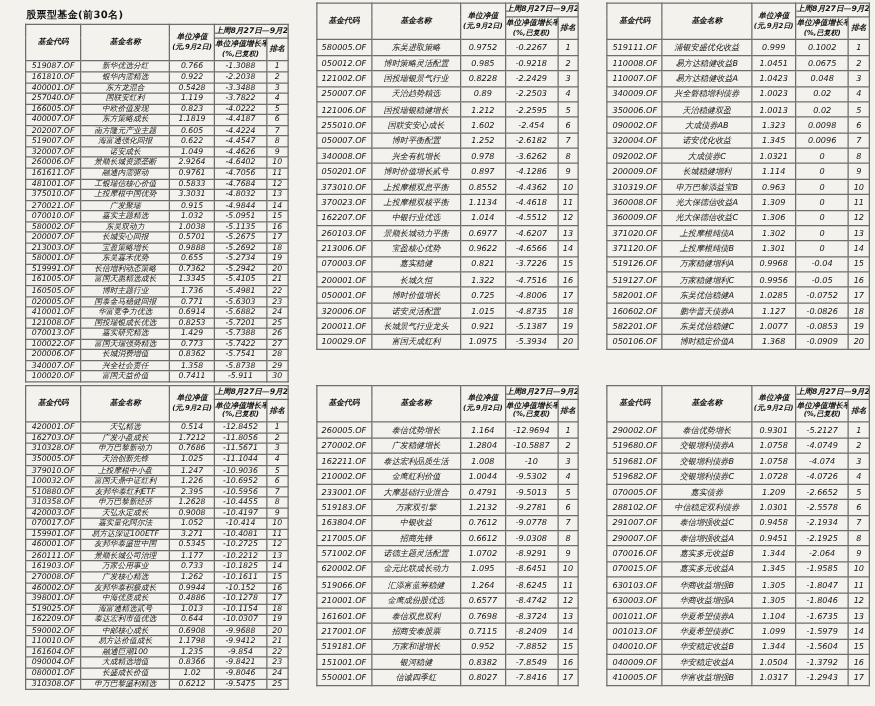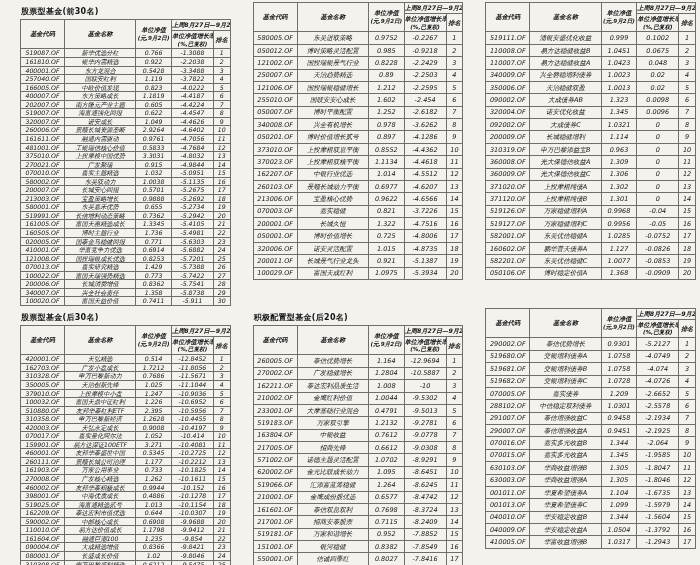--- a/index.html
+++ b/index.html
@@ -611,21 +611,20 @@
             <td>050106.OF</td>
             <td>博时稳定价值A</td>
             <td>1.368</td>
             <td>-0.0909</td>
             <td>20</td>
           </tr>
         </tbody>
       </table>
   </div>
   <div class="block">
-    <h3>股票型基金(后30名)</h3>
     <table class="dense">
         <colgroup>
           <col style="width:21%">
           <col style="width:34%">
           <col style="width:17%">
           <col style="width:20%">
           <col style="width:8%">
         </colgroup>
         <thead>
           <tr>
@@ -807,165 +806,20 @@
             <td>1.02</td>
             <td>-9.8046</td>
             <td>24</td>
           </tr>
           <tr>
             <td>310308.OF</td>
             <td>申万巴黎盛利精选</td>
             <td>0.6212</td>
             <td>-9.5475</td>
             <td>25</td>
-          </tr>
-        </tbody>
-      </table>
-  </div>
-  <div class="block">
-    <h3>积极配置型基金(后20名)</h3>
-    <table class="sparse">
-        <colgroup>
-          <col style="width:21%">
-          <col style="width:34%">
-          <col style="width:17%">
-          <col style="width:20%">
-          <col style="width:8%">
-        </colgroup>
-        <thead>
-          <tr>
-            <th rowspan="2">基金代码</th>
-            <th rowspan="2">基金名称</th>
-            <th rowspan="2">单位净值<br><span class="small">(元,9月2日)</span></th>
-            <th colspan="2">上周8月27日—9月2日</th>
-          </tr>
-          <tr>
-            <th>单位净值增长率<br><span class="small">(%,已复权)</span></th>
-            <th>排名</th>
-          </tr>
-        </thead>
-        <tbody>
-          <tr>
-            <td>260005.OF</td>
-            <td>泰信优势增长</td>
-            <td>1.164</td>
-            <td>-12.9694</td>
-            <td>1</td>
-          </tr>
-          <tr>
-            <td>270002.OF</td>
-            <td>广发稳健增长</td>
-            <td>1.2804</td>
-            <td>-10.5887</td>
-            <td>2</td>
-          </tr>
-          <tr>
-            <td>162211.OF</td>
-            <td>泰达宏利品质生活</td>
-            <td>1.008</td>
-            <td>-10</td>
-            <td>3</td>
-          </tr>
-          <tr>
-            <td>210002.OF</td>
-            <td>金鹰红利价值</td>
-            <td>1.0044</td>
-            <td>-9.5302</td>
-            <td>4</td>
-          </tr>
-          <tr>
-            <td>233001.OF</td>
-            <td>大摩基础行业混合</td>
-            <td>0.4791</td>
-            <td>-9.5013</td>
-            <td>5</td>
-          </tr>
-          <tr>
-            <td>519183.OF</td>
-            <td>万家双引擎</td>
-            <td>1.2132</td>
-            <td>-9.2781</td>
-            <td>6</td>
-          </tr>
-          <tr>
-            <td>163804.OF</td>
-            <td>中银收益</td>
-            <td>0.7612</td>
-            <td>-9.0778</td>
-            <td>7</td>
-          </tr>
-          <tr>
-            <td>217005.OF</td>
-            <td>招商先锋</td>
-            <td>0.6612</td>
-            <td>-9.0308</td>
-            <td>8</td>
-          </tr>
-          <tr>
-            <td>571002.OF</td>
-            <td>诺德主题灵活配置</td>
-            <td>1.0702</td>
-            <td>-8.9291</td>
-            <td>9</td>
-          </tr>
-          <tr>
-            <td>620002.OF</td>
-            <td>金元比联成长动力</td>
-            <td>1.095</td>
-            <td>-8.6451</td>
-            <td>10</td>
-          </tr>
-          <tr>
-            <td>519066.OF</td>
-            <td>汇添富蓝筹稳健</td>
-            <td>1.264</td>
-            <td>-8.6245</td>
-            <td>11</td>
-          </tr>
-          <tr>
-            <td>210001.OF</td>
-            <td>金鹰成份股优选</td>
-            <td>0.6577</td>
-            <td>-8.4742</td>
-            <td>12</td>
-          </tr>
-          <tr>
-            <td>161601.OF</td>
-            <td>泰信双息双利</td>
-            <td>0.7698</td>
-            <td>-8.3724</td>
-            <td>13</td>
-          </tr>
-          <tr>
-            <td>217001.OF</td>
-            <td>招商安泰股票</td>
-            <td>0.7115</td>
-            <td>-8.2409</td>
-            <td>14</td>
-          </tr>
-          <tr>
-            <td>519181.OF</td>
-            <td>万家和谐增长</td>
-            <td>0.952</td>
-            <td>-7.8852</td>
-            <td>15</td>
-          </tr>
-          <tr>
-            <td>151001.OF</td>
-            <td>银河稳健</td>
-            <td>0.8382</td>
-            <td>-7.8549</td>
-            <td>16</td>
-          </tr>
-          <tr>
-            <td>550001.OF</td>
-            <td>信诚四季红</td>
-            <td>0.8027</td>
-            <td>-7.8416</td>
-            <td>17</td>
           </tr>
         </tbody>
       </table>
   </div>
   <div class="block">
     <table class="sparse">
         <colgroup>
           <col style="width:21%">
           <col style="width:34%">
           <col style="width:17%">
@@ -979,20 +833,164 @@
             <th rowspan="2">单位净值<br><span class="small">(元,9月2日)</span></th>
             <th colspan="2">上周8月27日—9月2日</th>
           </tr>
           <tr>
             <th>单位净值增长率<br><span class="small">(%,已复权)</span></th>
             <th>排名</th>
           </tr>
         </thead>
         <tbody>
           <tr>
+            <td>260005.OF</td>
+            <td>泰信优势增长</td>
+            <td>1.164</td>
+            <td>-12.9694</td>
+            <td>1</td>
+          </tr>
+          <tr>
+            <td>270002.OF</td>
+            <td>广发稳健增长</td>
+            <td>1.2804</td>
+            <td>-10.5887</td>
+            <td>2</td>
+          </tr>
+          <tr>
+            <td>162211.OF</td>
+            <td>泰达宏利品质生活</td>
+            <td>1.008</td>
+            <td>-10</td>
+            <td>3</td>
+          </tr>
+          <tr>
+            <td>210002.OF</td>
+            <td>金鹰红利价值</td>
+            <td>1.0044</td>
+            <td>-9.5302</td>
+            <td>4</td>
+          </tr>
+          <tr>
+            <td>233001.OF</td>
+            <td>大摩基础行业混合</td>
+            <td>0.4791</td>
+            <td>-9.5013</td>
+            <td>5</td>
+          </tr>
+          <tr>
+            <td>519183.OF</td>
+            <td>万家双引擎</td>
+            <td>1.2132</td>
+            <td>-9.2781</td>
+            <td>6</td>
+          </tr>
+          <tr>
+            <td>163804.OF</td>
+            <td>中银收益</td>
+            <td>0.7612</td>
+            <td>-9.0778</td>
+            <td>7</td>
+          </tr>
+          <tr>
+            <td>217005.OF</td>
+            <td>招商先锋</td>
+            <td>0.6612</td>
+            <td>-9.0308</td>
+            <td>8</td>
+          </tr>
+          <tr>
+            <td>571002.OF</td>
+            <td>诺德主题灵活配置</td>
+            <td>1.0702</td>
+            <td>-8.9291</td>
+            <td>9</td>
+          </tr>
+          <tr>
+            <td>620002.OF</td>
+            <td>金元比联成长动力</td>
+            <td>1.095</td>
+            <td>-8.6451</td>
+            <td>10</td>
+          </tr>
+          <tr>
+            <td>519066.OF</td>
+            <td>汇添富蓝筹稳健</td>
+            <td>1.264</td>
+            <td>-8.6245</td>
+            <td>11</td>
+          </tr>
+          <tr>
+            <td>210001.OF</td>
+            <td>金鹰成份股优选</td>
+            <td>0.6577</td>
+            <td>-8.4742</td>
+            <td>12</td>
+          </tr>
+          <tr>
+            <td>161601.OF</td>
+            <td>泰信双息双利</td>
+            <td>0.7698</td>
+            <td>-8.3724</td>
+            <td>13</td>
+          </tr>
+          <tr>
+            <td>217001.OF</td>
+            <td>招商安泰股票</td>
+            <td>0.7115</td>
+            <td>-8.2409</td>
+            <td>14</td>
+          </tr>
+          <tr>
+            <td>519181.OF</td>
+            <td>万家和谐增长</td>
+            <td>0.952</td>
+            <td>-7.8852</td>
+            <td>15</td>
+          </tr>
+          <tr>
+            <td>151001.OF</td>
+            <td>银河稳健</td>
+            <td>0.8382</td>
+            <td>-7.8549</td>
+            <td>16</td>
+          </tr>
+          <tr>
+            <td>550001.OF</td>
+            <td>信诚四季红</td>
+            <td>0.8027</td>
+            <td>-7.8416</td>
+            <td>17</td>
+          </tr>
+        </tbody>
+      </table>
+  </div>
+  <div class="block">
+    <table class="sparse">
+        <colgroup>
+          <col style="width:21%">
+          <col style="width:34%">
+          <col style="width:17%">
+          <col style="width:20%">
+          <col style="width:8%">
+        </colgroup>
+        <thead>
+          <tr>
+            <th rowspan="2">基金代码</th>
+            <th rowspan="2">基金名称</th>
+            <th rowspan="2">单位净值<br><span class="small">(元,9月2日)</span></th>
+            <th colspan="2">上周8月27日—9月2日</th>
+          </tr>
+          <tr>
+            <th>单位净值增长率<br><span class="small">(%,已复权)</span></th>
+            <th>排名</th>
+          </tr>
+        </thead>
+        <tbody>
+          <tr>
             <td>290002.OF</td>
             <td>泰信优势增长</td>
             <td>0.9301</td>
             <td>-5.2127</td>
             <td>1</td>
           </tr>
           <tr>
             <td>519680.OF</td>
             <td>交银增利债券A</td>
             <td>1.0758</td>

